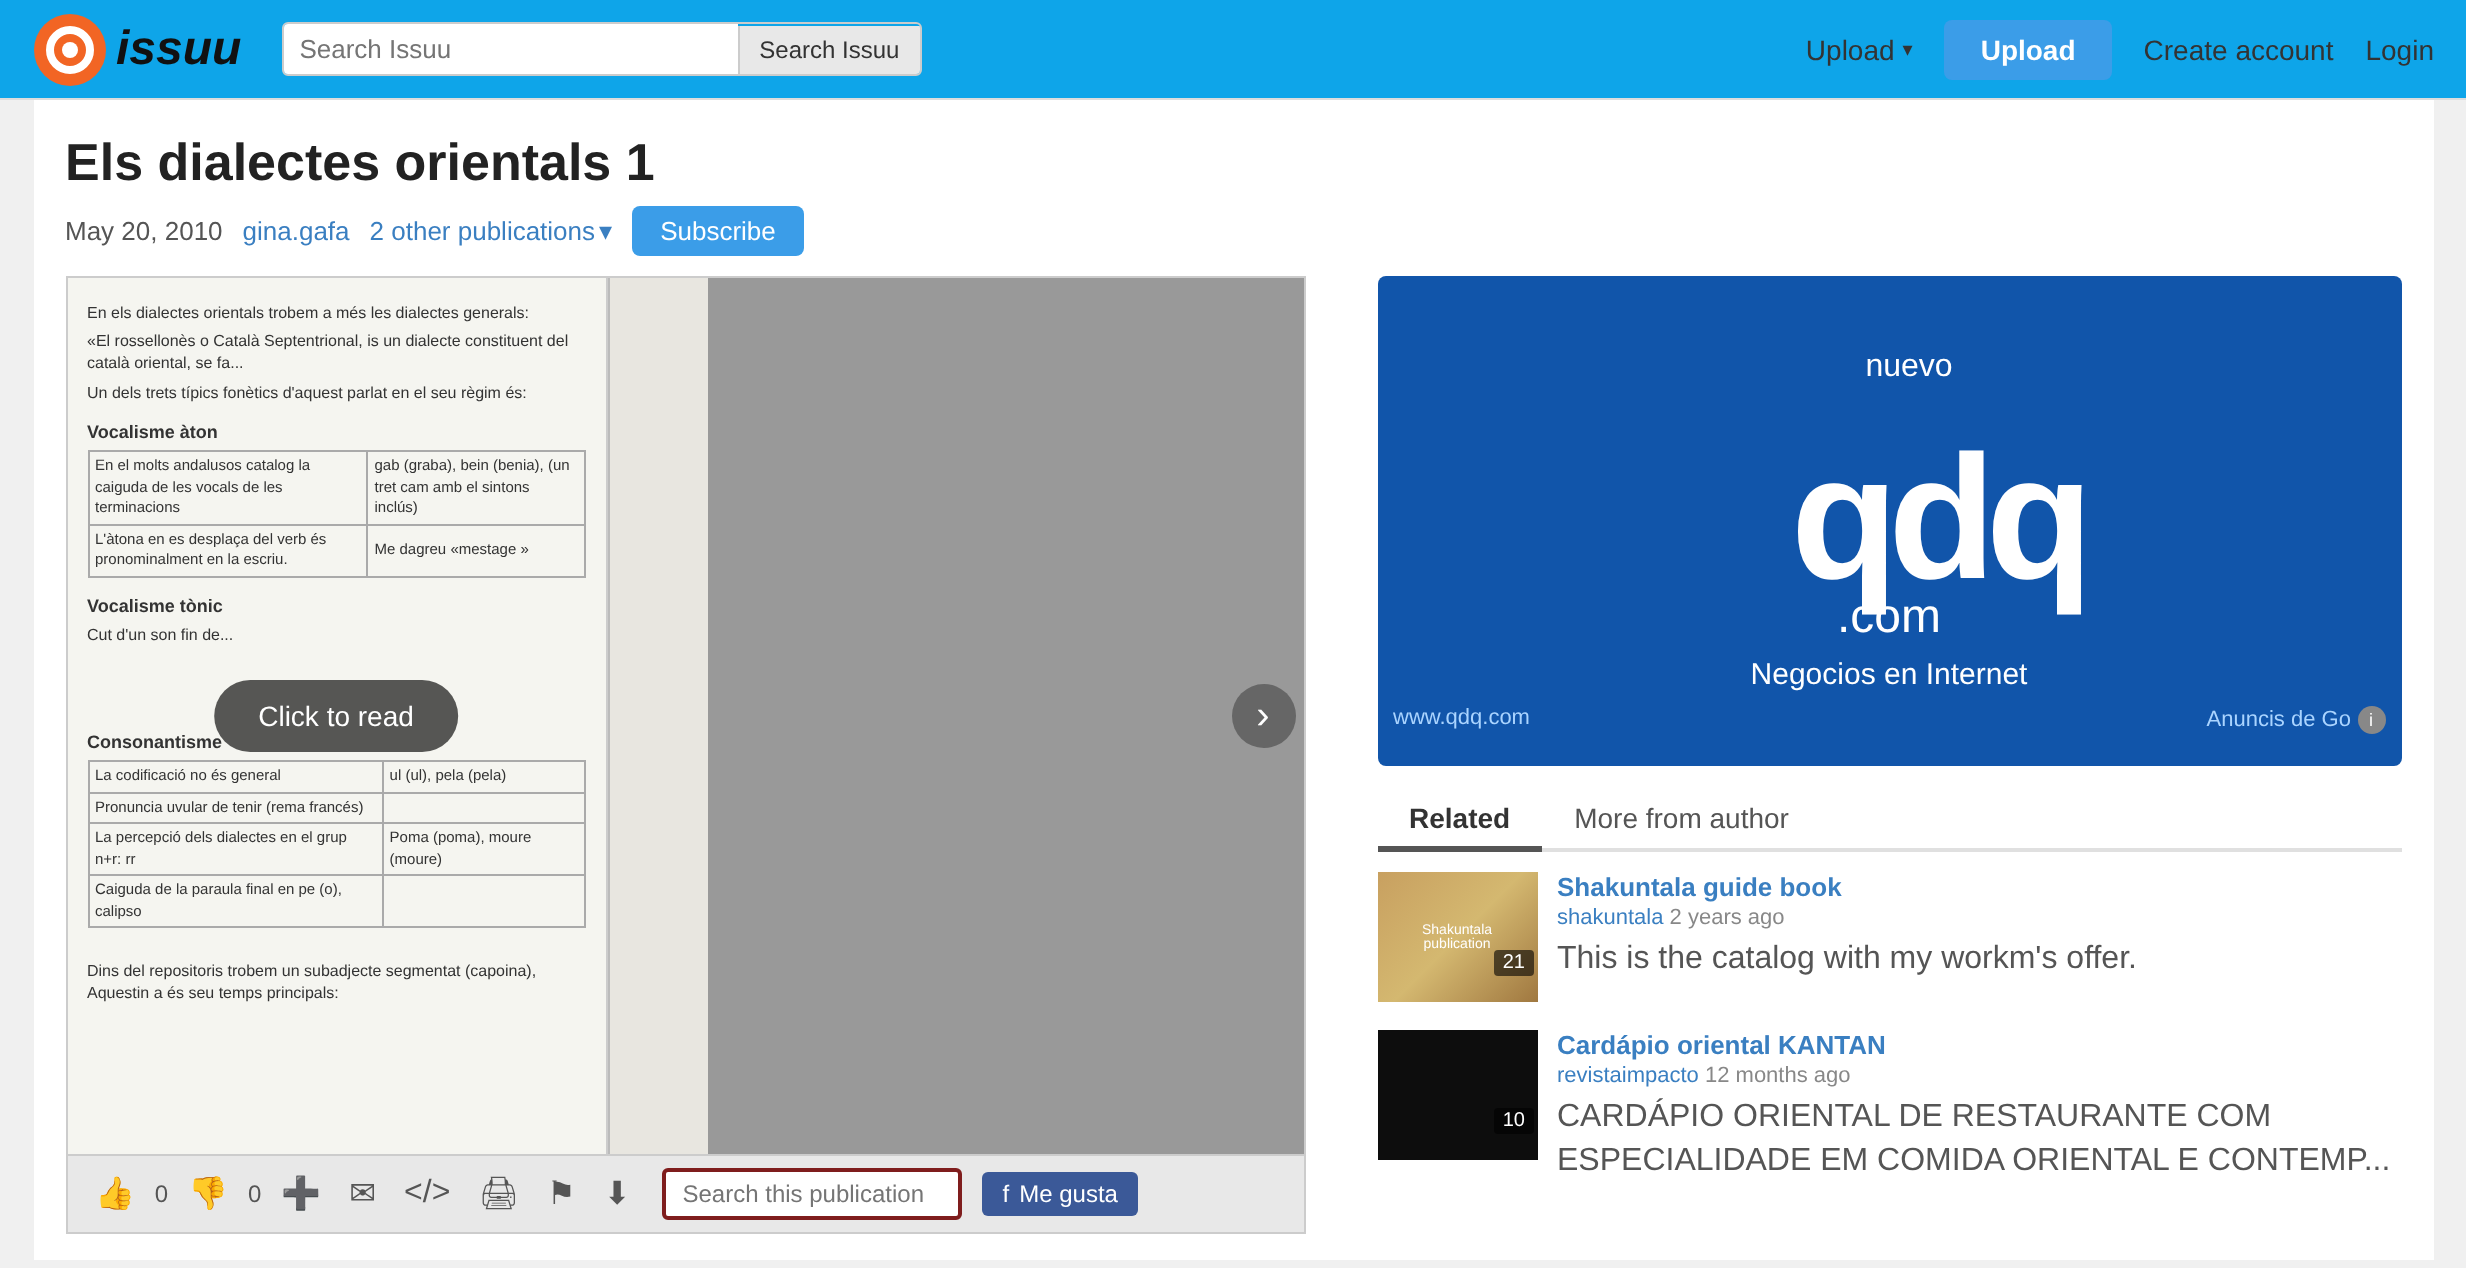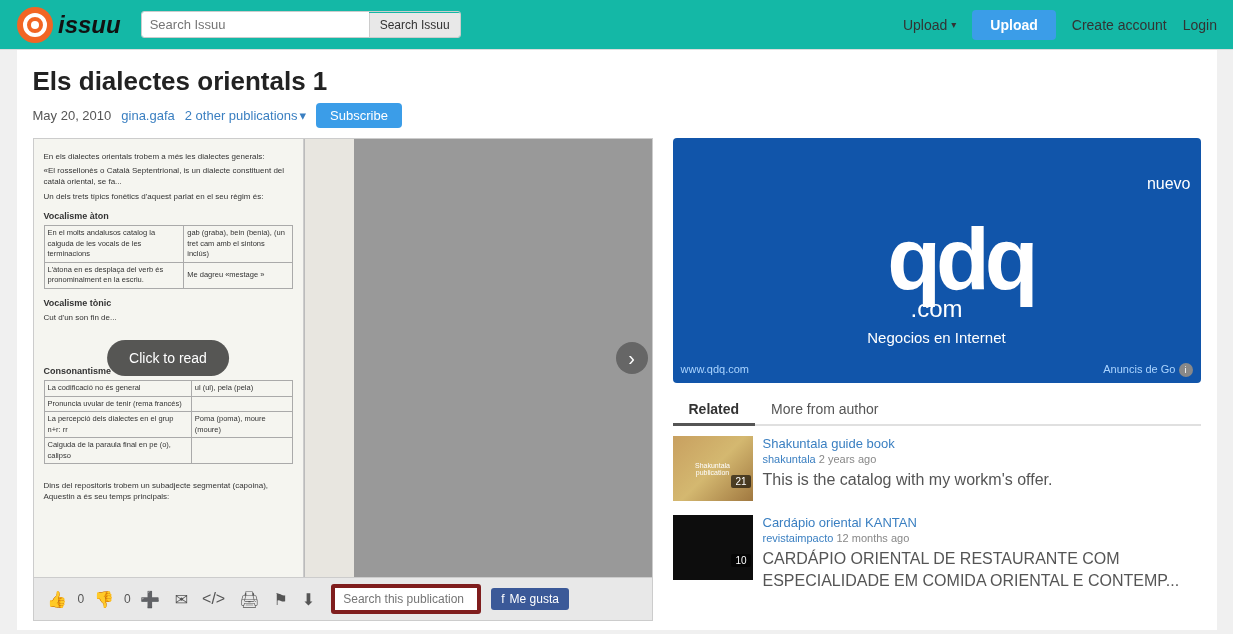--- a/index.html
+++ b/index.html
@@ -1,20 +1,20 @@
 <!DOCTYPE html>
 <html><head>
   <meta charset="utf-8">
   <style>
     * { box-sizing: border-box; margin: 0; padding: 0; }
     body { font-family: Arial, Helvetica, sans-serif; font-size: 13px; color: #333; background: #f0f0f0; }
 
     
     #header {
-      background: #14b8a6;
+      background: #0ea5e9;
       border-bottom: 1px solid #ddd;
       padding: 8px 16px;
       display: flex;
       align-items: center;
       gap: 12px;
       height: 50px;
     }
     #logo-area {
       display: flex;
       align-items: center;
@@ -136,21 +136,21 @@
       border: none;
       border-radius: 4px;
       padding: 5px 14px;
       font-size: 13px;
       cursor: pointer;
     }
 
     
     #content-area {
       display: flex;
-      gap: 20px;
+      gap: 36px;
       align-items: flex-start;
     }
 
     
     #doc-viewer {
       width: 620px;
       flex-shrink: 0;
     }
     #doc-pages {
       display: flex;
@@ -236,21 +236,21 @@
       cursor: pointer;
       font-size: 16px;
       color: #555;
       display: flex;
       align-items: center;
       gap: 2px;
       padding: 2px 4px;
     }
     .toolbar-count { font-size: 12px; color: #555; }
     #search-pub-input {
-      border: 4px solid #7f1d1d;
+      border: 2px solid #7f1d1d;
       border-radius: 3px;
       padding: 4px 8px;
       font-size: 12px;
       width: 150px;
       outline: none;
       margin-left: 6px;
     }
     .fb-like-btn {
       background: #3b5998;
       color: #fff;
@@ -280,21 +280,21 @@
       position: relative;
       display: flex;
       flex-direction: column;
       align-items: center;
       justify-content: center;
     }
     .ad-nuevo {
       font-size: 18px;
       color: #fff;
       margin-bottom: 22px;
-      text-align: right;
+      text-align: center;
       padding-left: 20px;
       align-self: flex-start;
     }
     .ad-qdq {
       font-size: 90px;
       font-weight: 900;
       color: #fff;
       line-height: 1;
       letter-spacing: -4px;
       margin-left: 48px;
@@ -304,21 +304,21 @@
       color: #fff;
       margin-top: -10px;
     }
     .ad-subtitle {
       font-size: 16px;
       color: #fff;
       margin-top: 8px;
     }
     #ad-footer {
       position: absolute;
-      bottom: 6px;
+      bottom: 16px;
       width: 100%;
       display: flex;
       justify-content: space-between;
       padding: 0 8px;
       font-size: 11px;
       color: #aad4ff;
       text-align: right;
     }
     .ad-footer-link { color: #aad4ff; text-decoration: none; }
     .ad-info-icon {
@@ -388,21 +388,21 @@
       color: #fff;
       font-size: 10px;
       padding: 1px 4px;
       border-radius: 2px;
     }
     .related-item-info { flex: 1; }
     .related-item-title {
       color: #3a7fc1;
       text-decoration: none;
       font-size: 13px;
-      font-weight: normal;
+      font-weight: bold;
     }
     .related-item-meta {
       font-size: 11px;
       color: #888;
       margin: 2px 0 4px;
     }
     .related-item-meta .author-link {
       color: #3a7fc1;
       text-decoration: none;
     }

